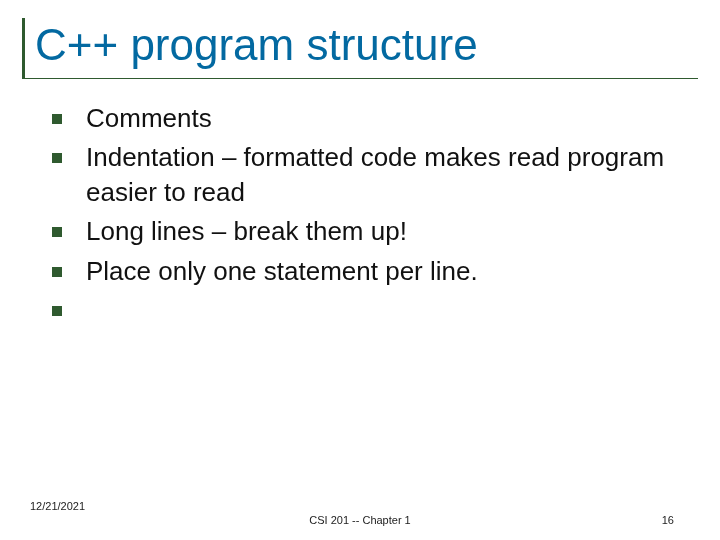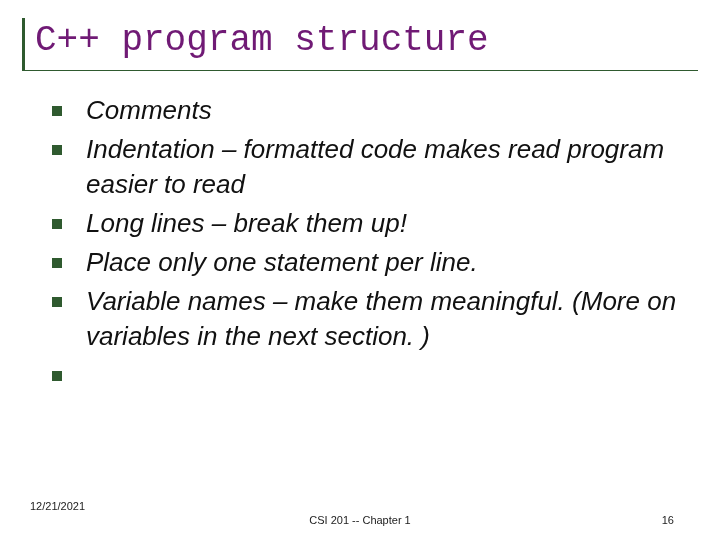--- a/index.html
+++ b/index.html
@@ -19,33 +19,31 @@
     padding: 18px 22px 12px 22px;
     position: relative;
   }
   .title-wrap {
     border-left: 3px solid #2f5a2f;
     border-bottom: 1px solid #2f5a2f;
     padding: 4px 0 10px 10px;
     margin-bottom: 22px;
   }
   .title {
-    font-size: 36px;
-    color: #701a75;
+    font-size: 44px;
+    color: #0369a1;
     line-height: 1.05;
-    font-family: Liberation Mono, monospace;
   }
   .content {
     padding: 0 15px 0 30px;
   }
   ul.bullets {
     list-style: none;
     margin: 0;
     padding: 0;
-    font-style: italic;
   }
   ul.bullets > li {
     position: relative;
     padding-left: 34px;
     font-size: 26px;
     color: #111;
     line-height: 1.35;
     margin-bottom: 4px;
   }
   ul.bullets > li .sq {
@@ -90,24 +88,20 @@
       <li>
         <span class="sq"></span>
         <span>Long lines – break them up!</span>
       </li>
       <li>
         <span class="sq"></span>
         <span>Place only one statement per line.</span>
       </li>
       <li>
         <span class="sq"></span>
-        <span>Variable names – make them meaningful. (More on variables in the next section. )</span>
-      </li>
-      <li>
-        <span class="sq"></span>
       </li>
     </ul>
   </div>
 
   <div class="footer">
     <span class="f-left">12/21/2021</span>
     <span class="f-center">CSI 201 -- Chapter 1</span>
     <span class="f-right">16</span>
   </div>
 

